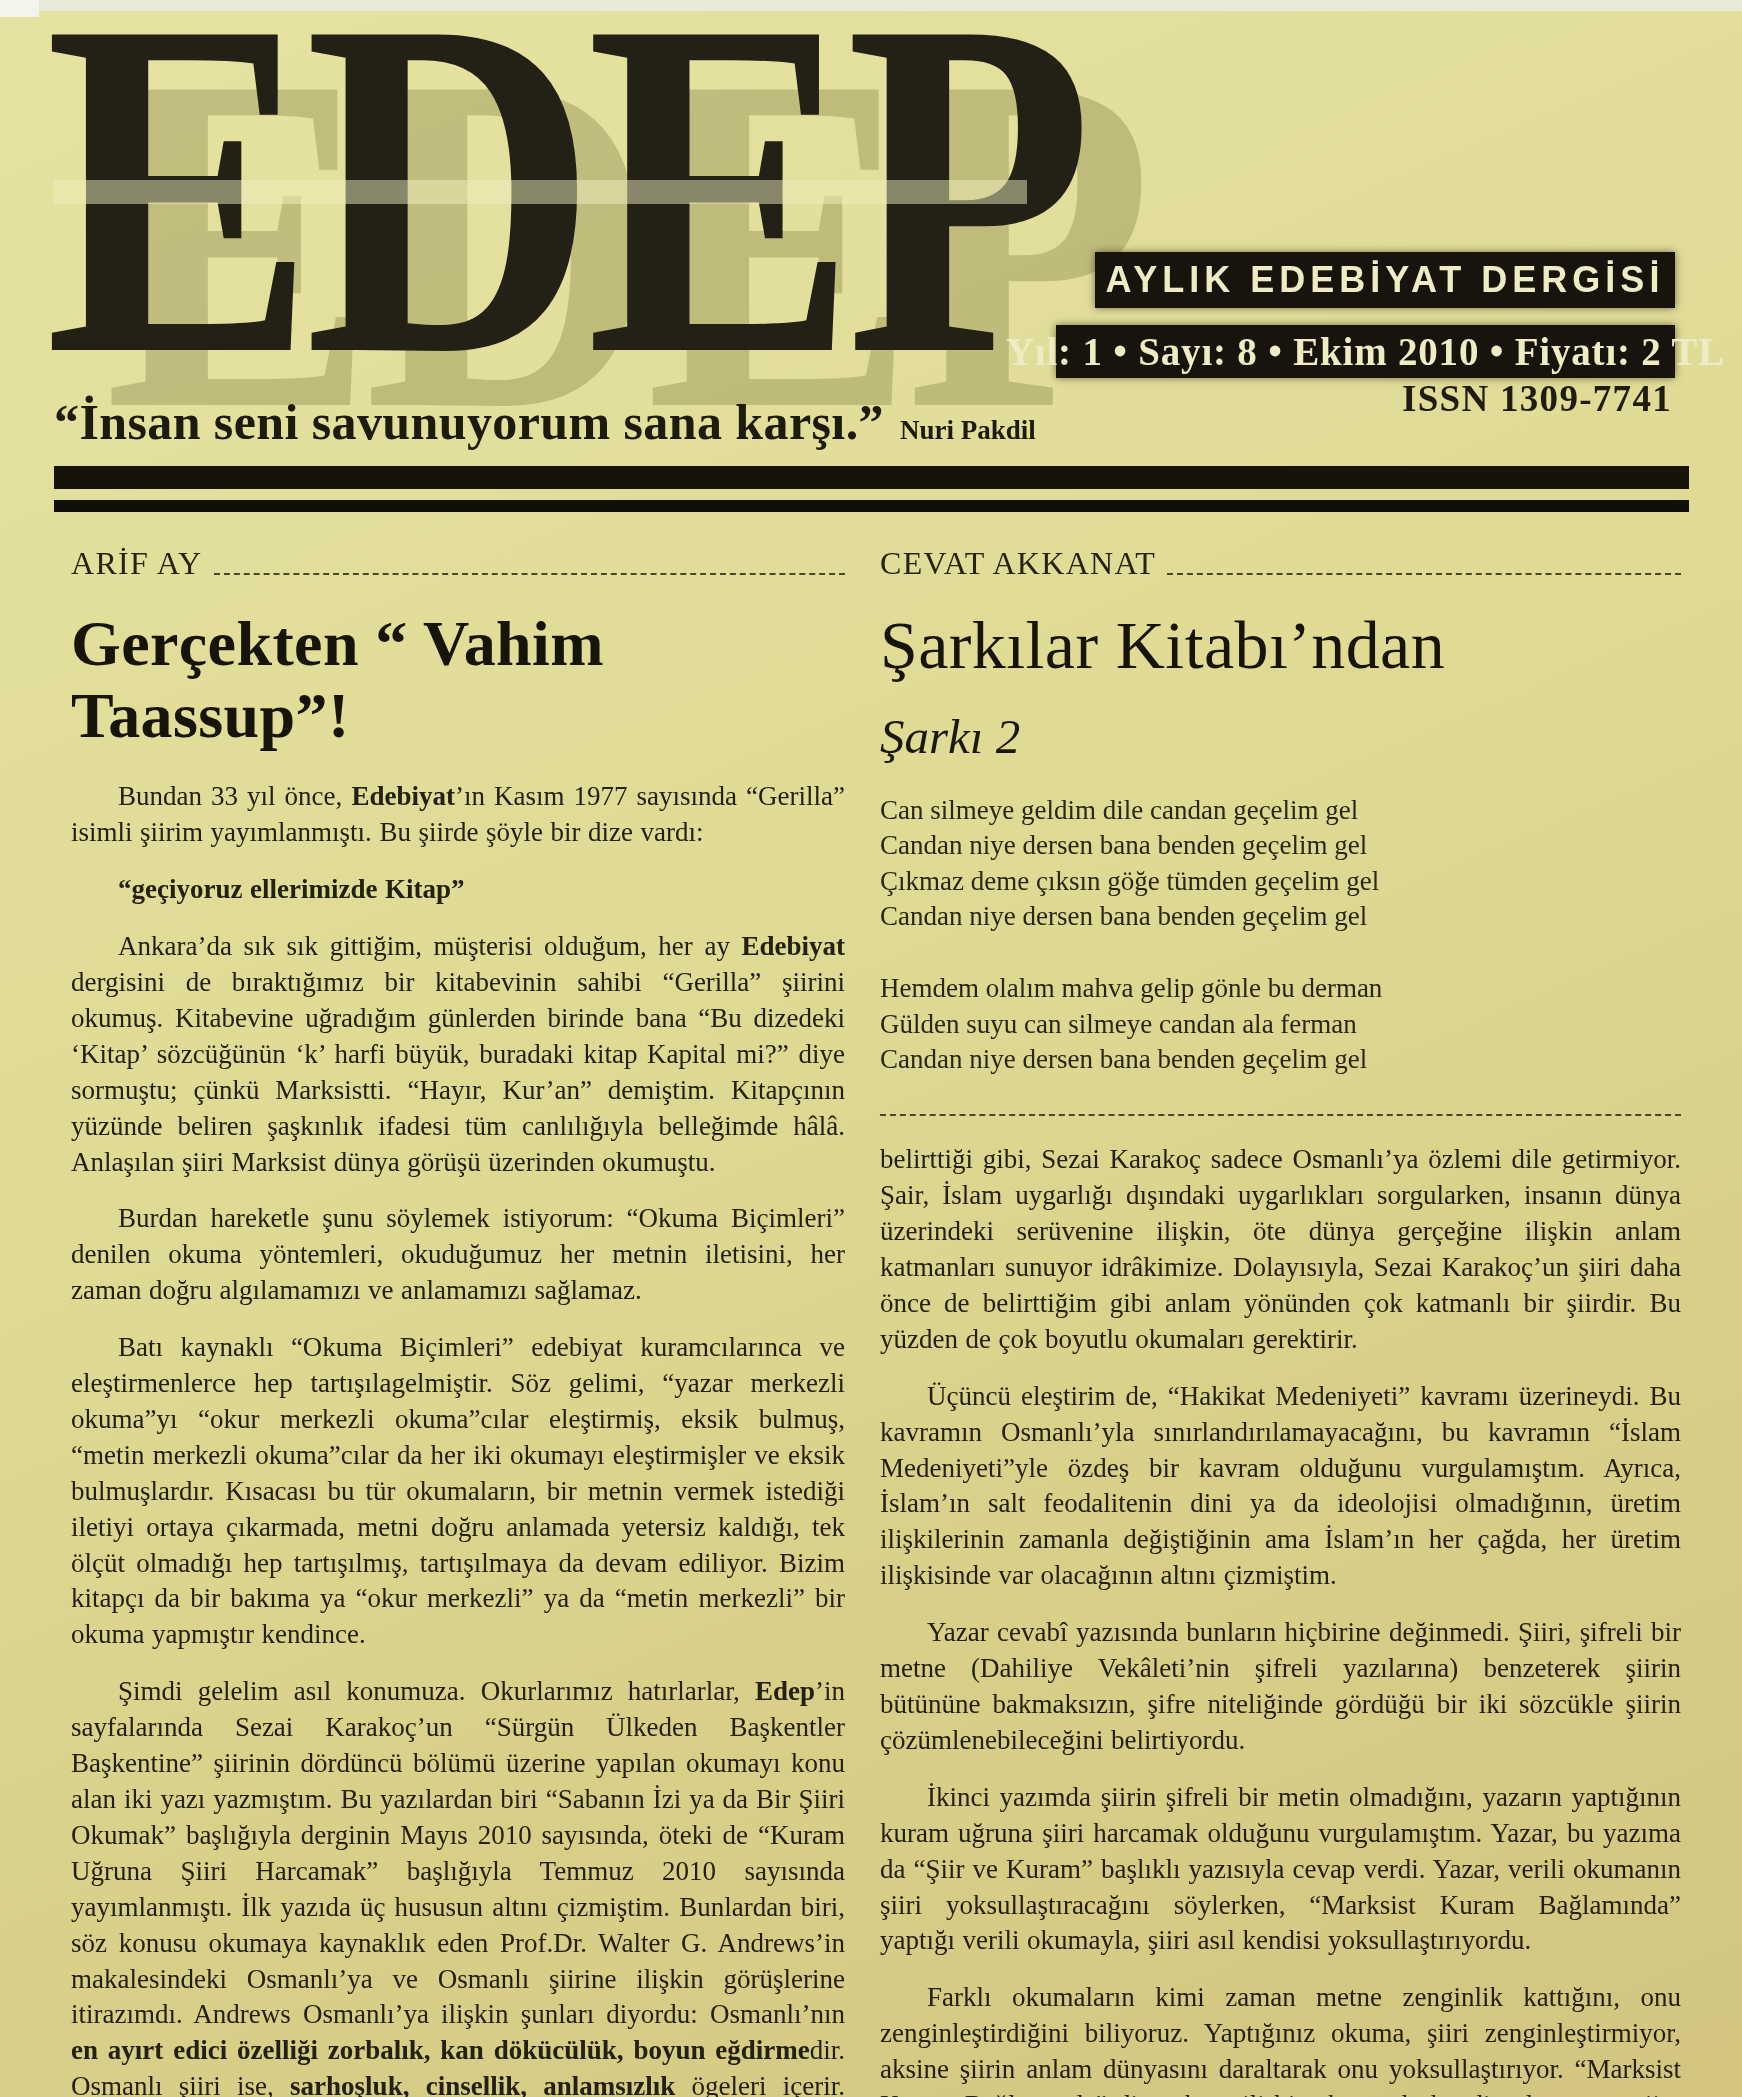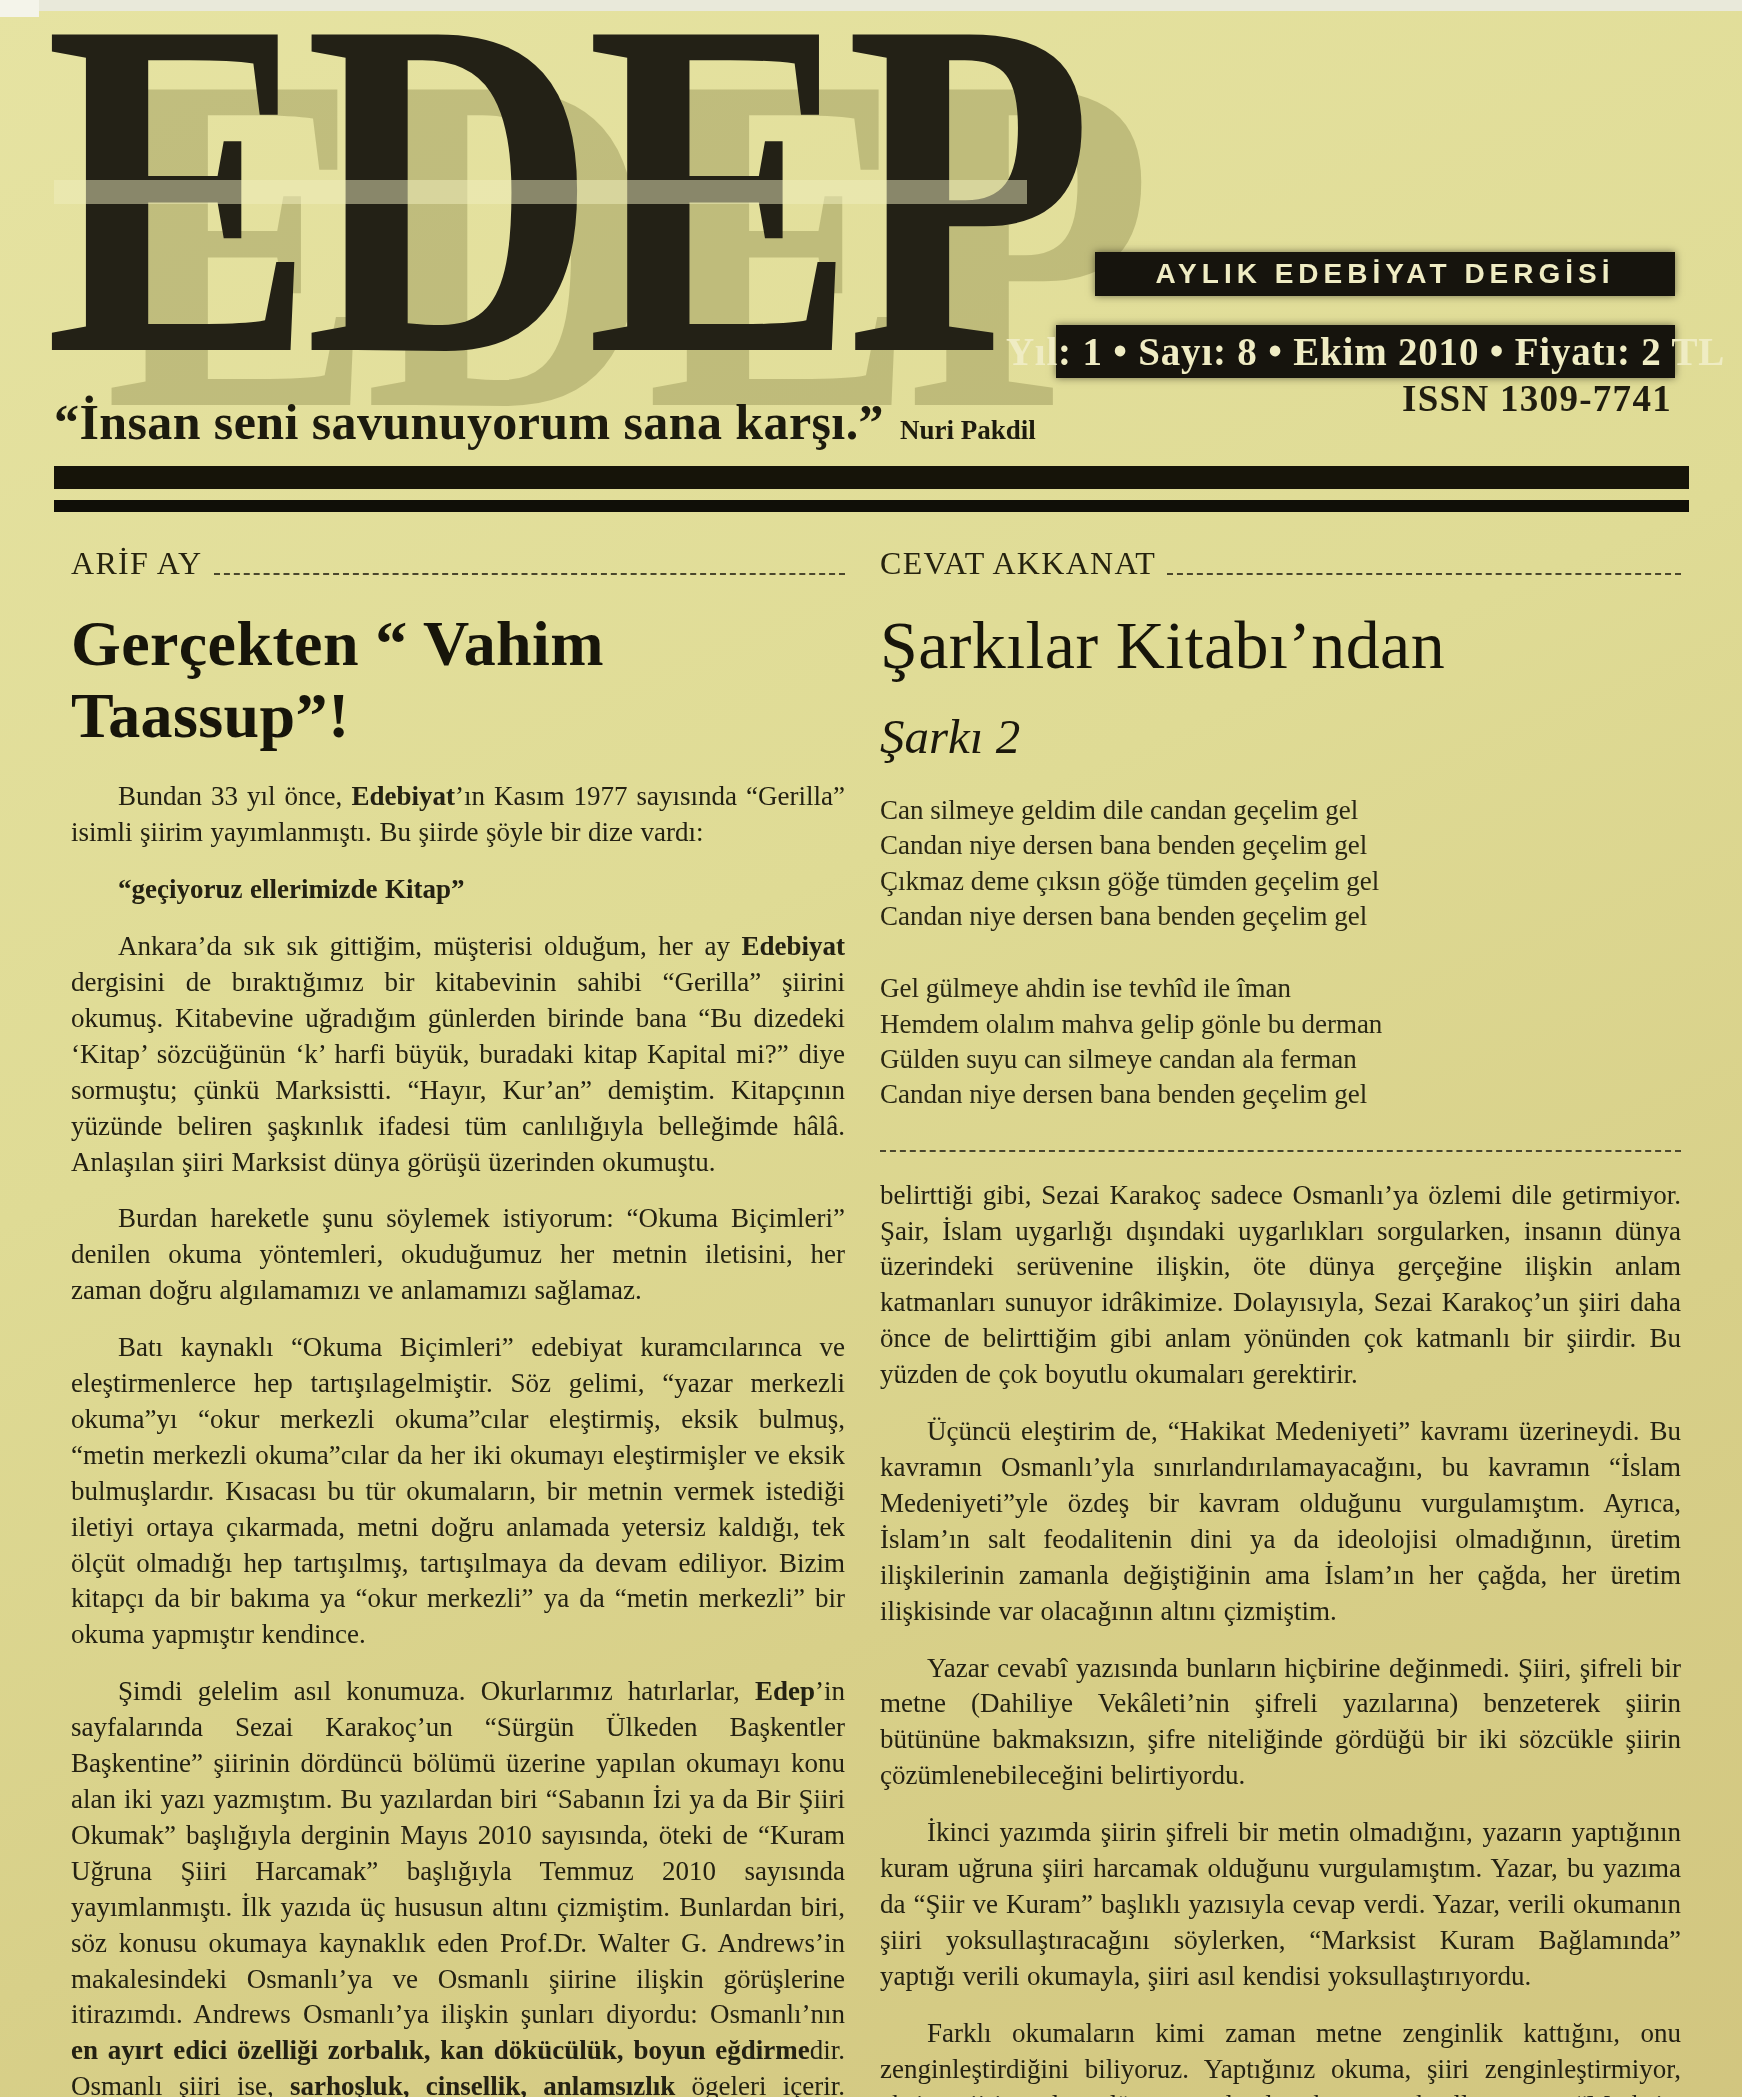--- a/index.html
+++ b/index.html
@@ -28,21 +28,21 @@
   .tagline{position:absolute;left:54px;top:393px;white-space:nowrap;color:#1d1b0e;}
   .tagline .q{font-size:50px;font-weight:bold;letter-spacing:0.4px;}
   .tagline .a{font-size:27px;font-weight:bold;margin-left:16px;}
 
   .badge{
     position:absolute;left:1056px;right:68px;
     background:#16140d;color:#efecc3;
     display:flex;align-items:center;justify-content:center;
     box-shadow:0 0 7.6px rgba(20,18,10,0.55);
   }
-  .badge1{top:252px;height:44px;font-family:"Liberation Sans","DejaVu Sans",sans-serif;font-weight:bold;font-size:28px;letter-spacing:5px;white-space:nowrap;margin-left:39px;}
+  .badge1{top:252px;height:56px;font-family:"Liberation Sans","DejaVu Sans",sans-serif;font-weight:bold;font-size:36px;letter-spacing:5px;white-space:nowrap;margin-left:39px;}
   .badge2{top:325px;height:53px;font-weight:bold;font-size:39px;letter-spacing:0.8px;white-space:nowrap;}
   .issn{position:absolute;right:71px;top:377px;font-size:37px;font-weight:bold;letter-spacing:1.3px;color:#201d10;}
 
   .rule{position:absolute;left:54px;right:54px;}
   .rule1{top:466px;height:22.7px;background:#161409;}
   .rule2{top:500px;height:11.7px;background:#100f08;}
 
   
   .columns{position:absolute;left:71px;top:545px;width:1610px;display:flex;gap:35px;}
   .col-left{width:774px;flex:none;}
@@ -122,21 +122,20 @@
       <div class="r-subtitle">Şarkı 2</div>
 
       <div class="poem">
         <div class="stanza">
           <div class="pline">Can silmeye geldim dile candan geçelim gel</div>
           <div class="pline">Candan niye dersen bana benden geçelim gel</div>
           <div class="pline">Çıkmaz deme çıksın göğe tümden geçelim gel</div>
           <div class="pline">Candan niye dersen bana benden geçelim gel</div>
         </div>
         <div class="stanza">
-          <div class="pline">Gel gülmeye ahdin ise tevhîd ile îman</div>
           <div class="pline">Hemdem olalım mahva gelip gönle bu derman</div>
           <div class="pline">Gülden suyu can silmeye candan ala ferman</div>
           <div class="pline">Candan niye dersen bana benden geçelim gel</div>
         </div>
       </div>
 
       <div class="divider"></div>
 
       <div class="body-text" style="margin-top:0;">
         <p class="no-indent">belirttiği gibi, Sezai Karakoç sadece Osmanlı’ya özlemi dile getirmiyor. Şair, İslam uygarlığı dışındaki uygarlıkları sorgularken, insanın dünya üzerindeki serüvenine ilişkin, öte dünya gerçeğine ilişkin anlam katmanları sunuyor idrâkimize. Dolayısıyla, Sezai Karakoç’un şiiri daha önce de belirttiğim gibi anlam yönünden çok katmanlı bir şiirdir. Bu yüzden de çok boyutlu okumaları gerektirir.</p>

